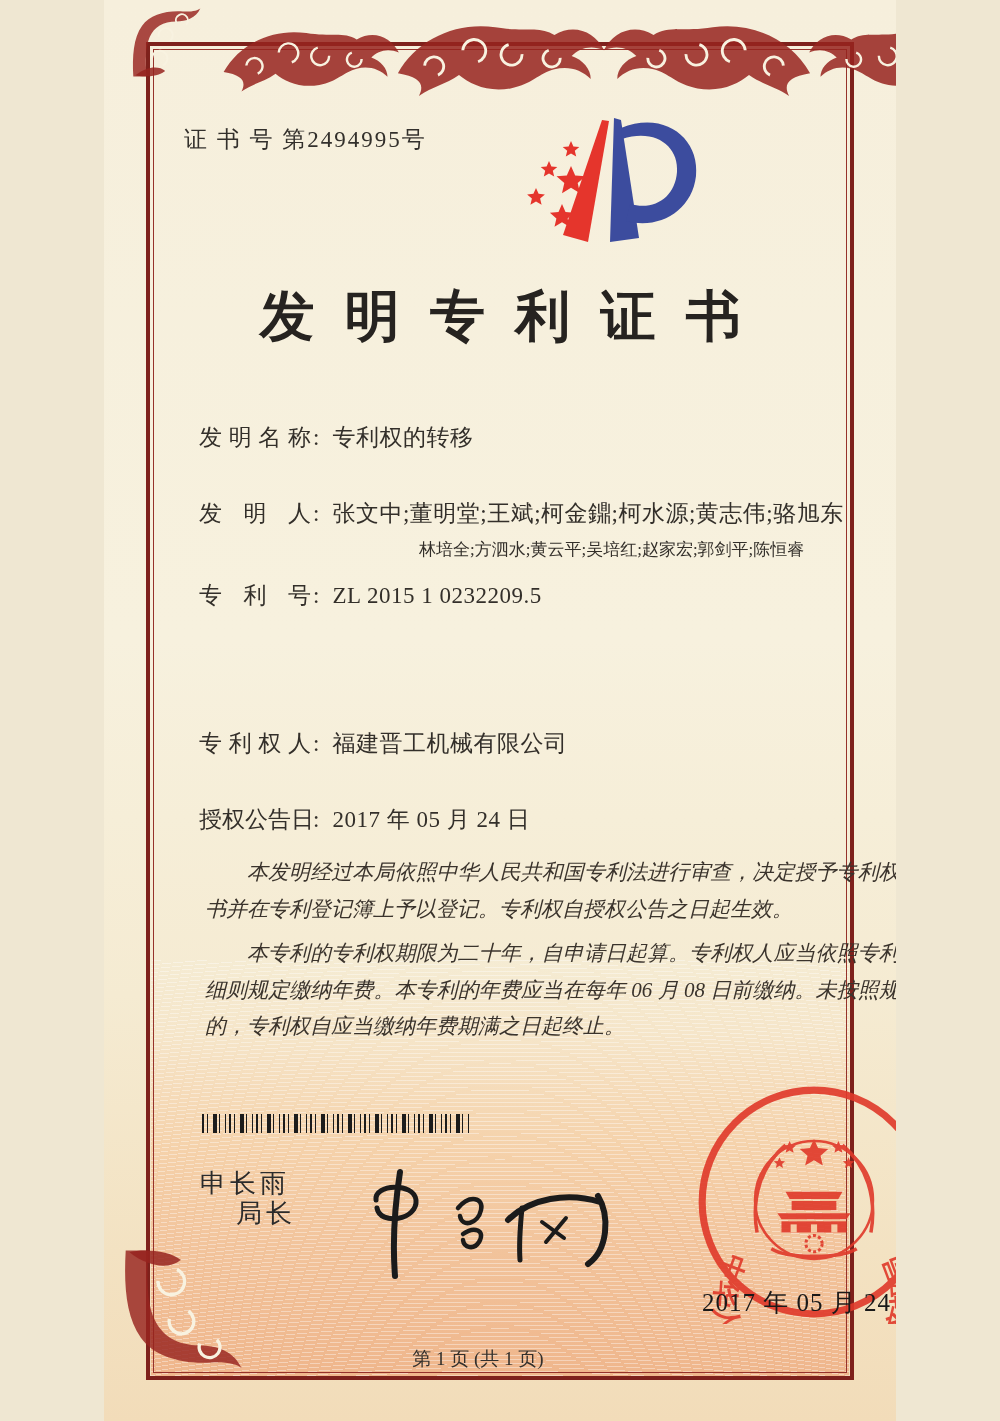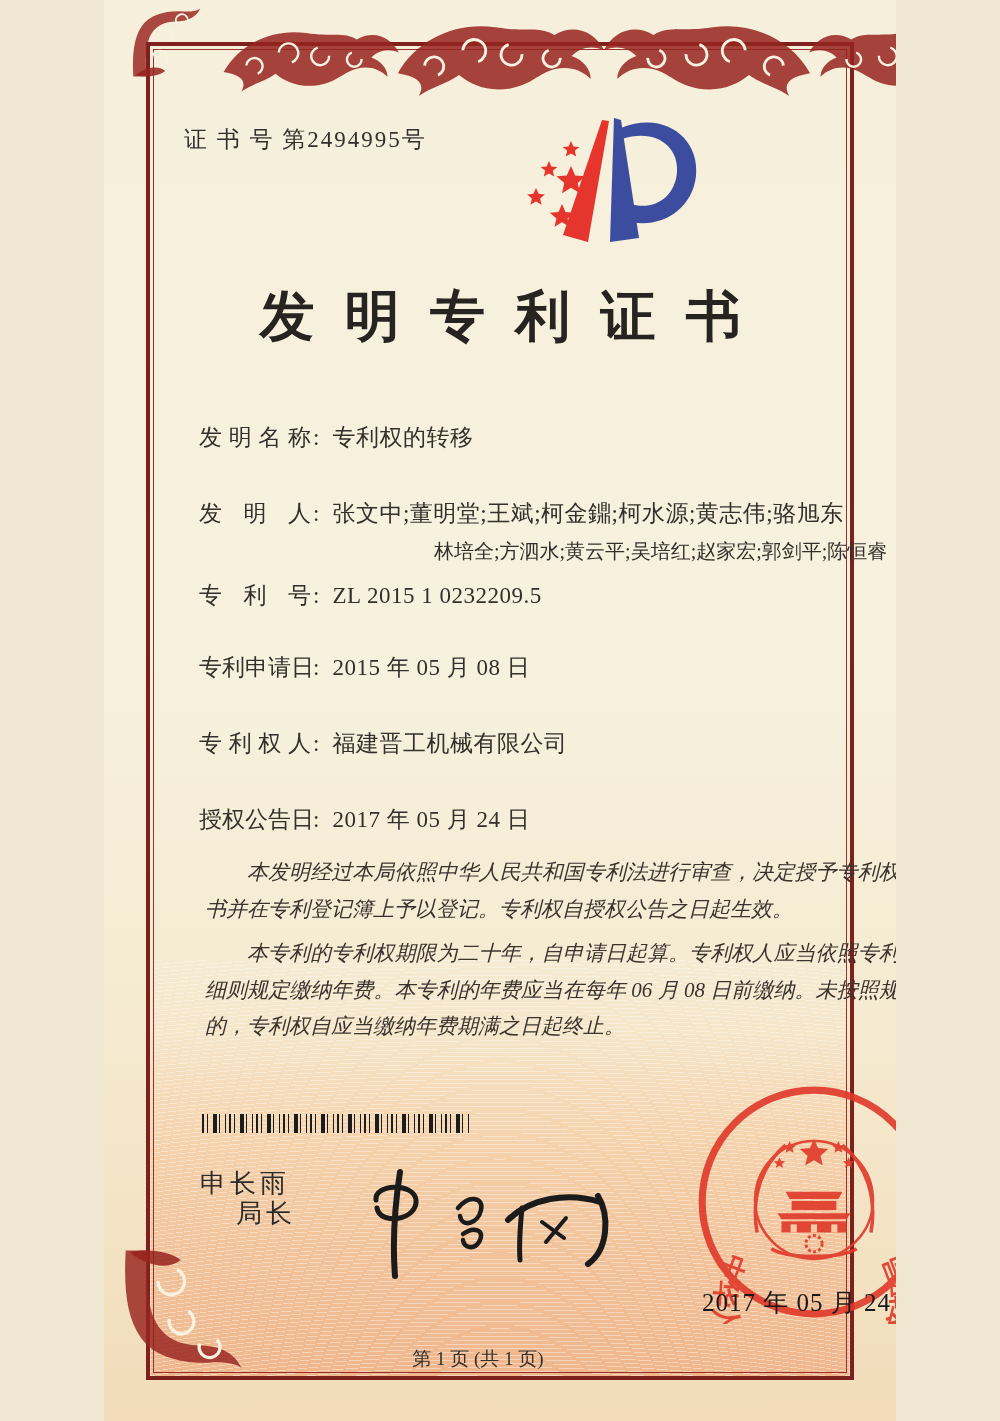--- a/index.html
+++ b/index.html
@@ -18,21 +18,21 @@
   
   .cert-no{position:absolute;left:80px;top:124px;font-size:23px;color:#33302c;letter-spacing:2px;}
   .logo{position:absolute;left:398px;top:108px;}
   .tax-stamp{position:absolute;left:796px;top:64px;transform:rotate(-8deg);opacity:.93;}
   .title{position:absolute;left:0;top:280px;width:100%;text-align:center;font-size:55px;font-weight:bold;
          color:#262320;letter-spacing:.55em;text-indent:.55em;}
   .frow{position:absolute;left:95px;font-size:23px;color:#332f2a;white-space:nowrap;}
   .flabel{display:inline-block;width:112px;text-align:justify;text-align-last:justify;}
   .fcolon{display:inline-block;margin:0 13px 0 2px;}
   .fvalue{letter-spacing:.5px;}
-  .inv-line2{position:absolute;left:235px;top:40px;font-size:20px;color:#332f2a;white-space:nowrap;}
+  .inv-line2{position:absolute;left:220px;top:40px;font-size:17px;color:#332f2a;white-space:nowrap;}
   .bodytext{position:absolute;left:93px;top:846px;width:816px;font-size:21px;line-height:36.5px;
             color:#3a332c;text-align:justify;}
   .bodytext p{margin:8px;text-indent:2em;font-style:italic;}
   .barcode{position:absolute;left:98px;top:1114px;width:270px;height:19px;
      background:
        repeating-linear-gradient(90deg,#1c1c1c 0 2px,rgba(0,0,0,0) 2px 5px,#1c1c1c 5px 6px,rgba(0,0,0,0) 6px 11px,#1c1c1c 11px 15px,rgba(0,0,0,0) 15px 17px,#1c1c1c 17px 18px,rgba(0,0,0,0) 18px 23px,#1c1c1c 23px 24px,rgba(0,0,0,0) 24px 27px);}
   .signer-title{position:absolute;left:96px;top:1196px;font-size:26px;color:#2b2b2b;
      font-family:"Liberation Sans","DejaVu Sans",sans-serif;letter-spacing:4px;margin-left:36px;}
   .signer-name{position:absolute;left:96px;top:1166px;font-size:26px;color:#2b2b2b;
      font-family:Liberation Mono, monospace;letter-spacing:4px;}
@@ -117,23 +117,20 @@
 
   <div class="frow" style="top:498px">
     <span class="flabel">发明人</span><span class="fcolon">:</span><span class="fvalue">张文中;董明堂;王斌;柯金鐤;柯水源;黄志伟;骆旭东</span>
     <span class="inv-line2">林培全;方泗水;黄云平;吴培红;赵家宏;郭剑平;陈恒睿</span>
   </div>
 
   <div class="frow" style="top:580px">
     <span class="flabel">专利号</span><span class="fcolon">:</span><span class="fvalue">ZL 2015 1 0232209.5</span>
   </div>
 
-  <div class="frow" style="top:652px">
-    <span class="flabel">专利申请日</span><span class="fcolon">:</span><span class="fvalue">2015 年 05 月 08 日</span>
-  </div>
 
   <div class="frow" style="top:728px">
     <span class="flabel">专利权人</span><span class="fcolon">:</span><span class="fvalue">福建晋工机械有限公司</span>
   </div>
 
   <div class="frow" style="top:804px">
     <span class="flabel">授权公告日</span><span class="fcolon">:</span><span class="fvalue">2017 年 05 月 24 日</span>
   </div>
 
   <div class="bodytext">

